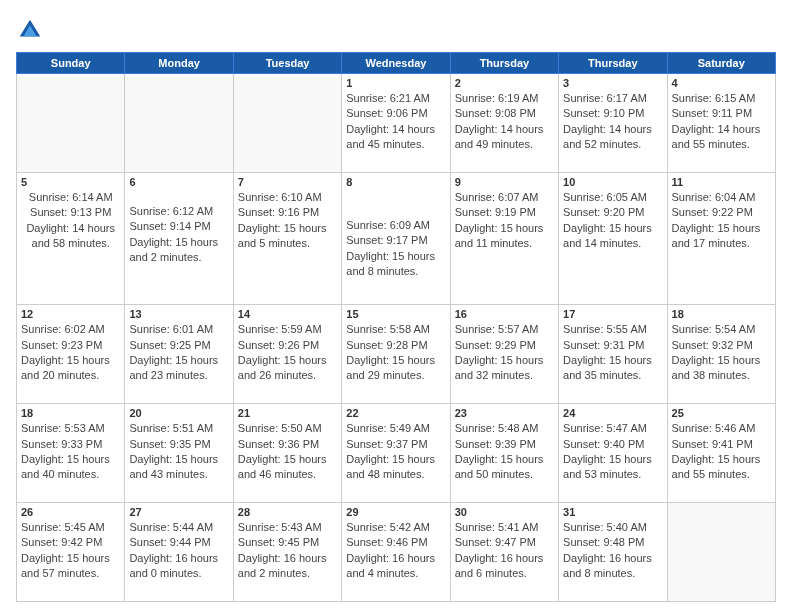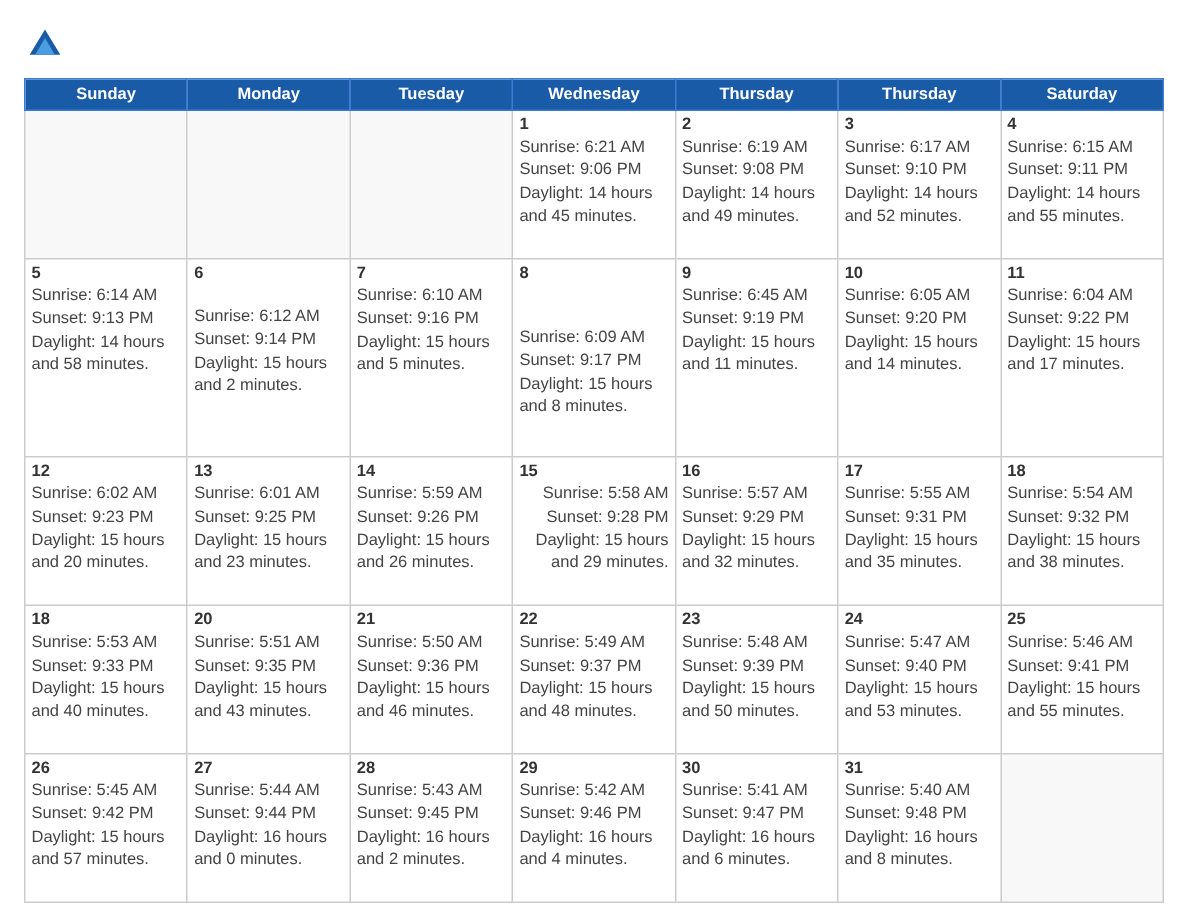--- a/index.html
+++ b/index.html
@@ -160,21 +160,21 @@
             <span class="day-num">4</span>
             <div class="day-info" style="white-space: pre-line;">Sunrise: 6:15 AM
 Sunset: 9:11 PM
 Daylight: 14 hours
 and 55 minutes.</div>
           </td>
         </tr>
         <tr>
           <td>
             <span class="day-num">5</span>
-            <div class="day-info" style="white-space: pre-line;">Sunrise: 6:14 AM
+            <div class="day-info" style="white-space: pre-line; text-align: center;">Sunrise: 6:14 AM
 Sunset: 9:13 PM
 Daylight: 14 hours
 and 58 minutes.</div>
           </td>
           <td>
             <span class="day-num">6</span>
             <div class="day-info" style="white-space: pre-line; margin-top: 16px;">Sunrise: 6:12 AM
 Sunset: 9:14 PM
 Daylight: 15 hours
 and 2 minutes.</div>
@@ -188,21 +188,21 @@
           </td>
           <td>
             <span class="day-num">8</span>
             <div class="day-info" style="white-space: pre-line; margin-top: 30px;">Sunrise: 6:09 AM
 Sunset: 9:17 PM
 Daylight: 15 hours
 and 8 minutes.</div>
           </td>
           <td>
             <span class="day-num">9</span>
-            <div class="day-info" style="white-space: pre-line;">Sunrise: 6:45 AM
+            <div class="day-info" style="white-space: pre-line;">Sunrise: 6:07 AM
 Sunset: 9:19 PM
 Daylight: 15 hours
 and 11 minutes.</div>
           </td>
           <td>
             <span class="day-num">10</span>
             <div class="day-info" style="white-space: pre-line;">Sunrise: 6:05 AM
 Sunset: 9:20 PM
 Daylight: 15 hours
 and 14 minutes.</div>
@@ -232,21 +232,21 @@
           </td>
           <td>
             <span class="day-num">14</span>
             <div class="day-info" style="white-space: pre-line;">Sunrise: 5:59 AM
 Sunset: 9:26 PM
 Daylight: 15 hours
 and 26 minutes.</div>
           </td>
           <td>
             <span class="day-num">15</span>
-            <div class="day-info" style="white-space: pre-line; text-align: right;">Sunrise: 5:58 AM
+            <div class="day-info" style="white-space: pre-line;">Sunrise: 5:58 AM
 Sunset: 9:28 PM
 Daylight: 15 hours
 and 29 minutes.</div>
           </td>
           <td>
             <span class="day-num">16</span>
             <div class="day-info" style="white-space: pre-line;">Sunrise: 5:57 AM
 Sunset: 9:29 PM
 Daylight: 15 hours
 and 32 minutes.</div>

